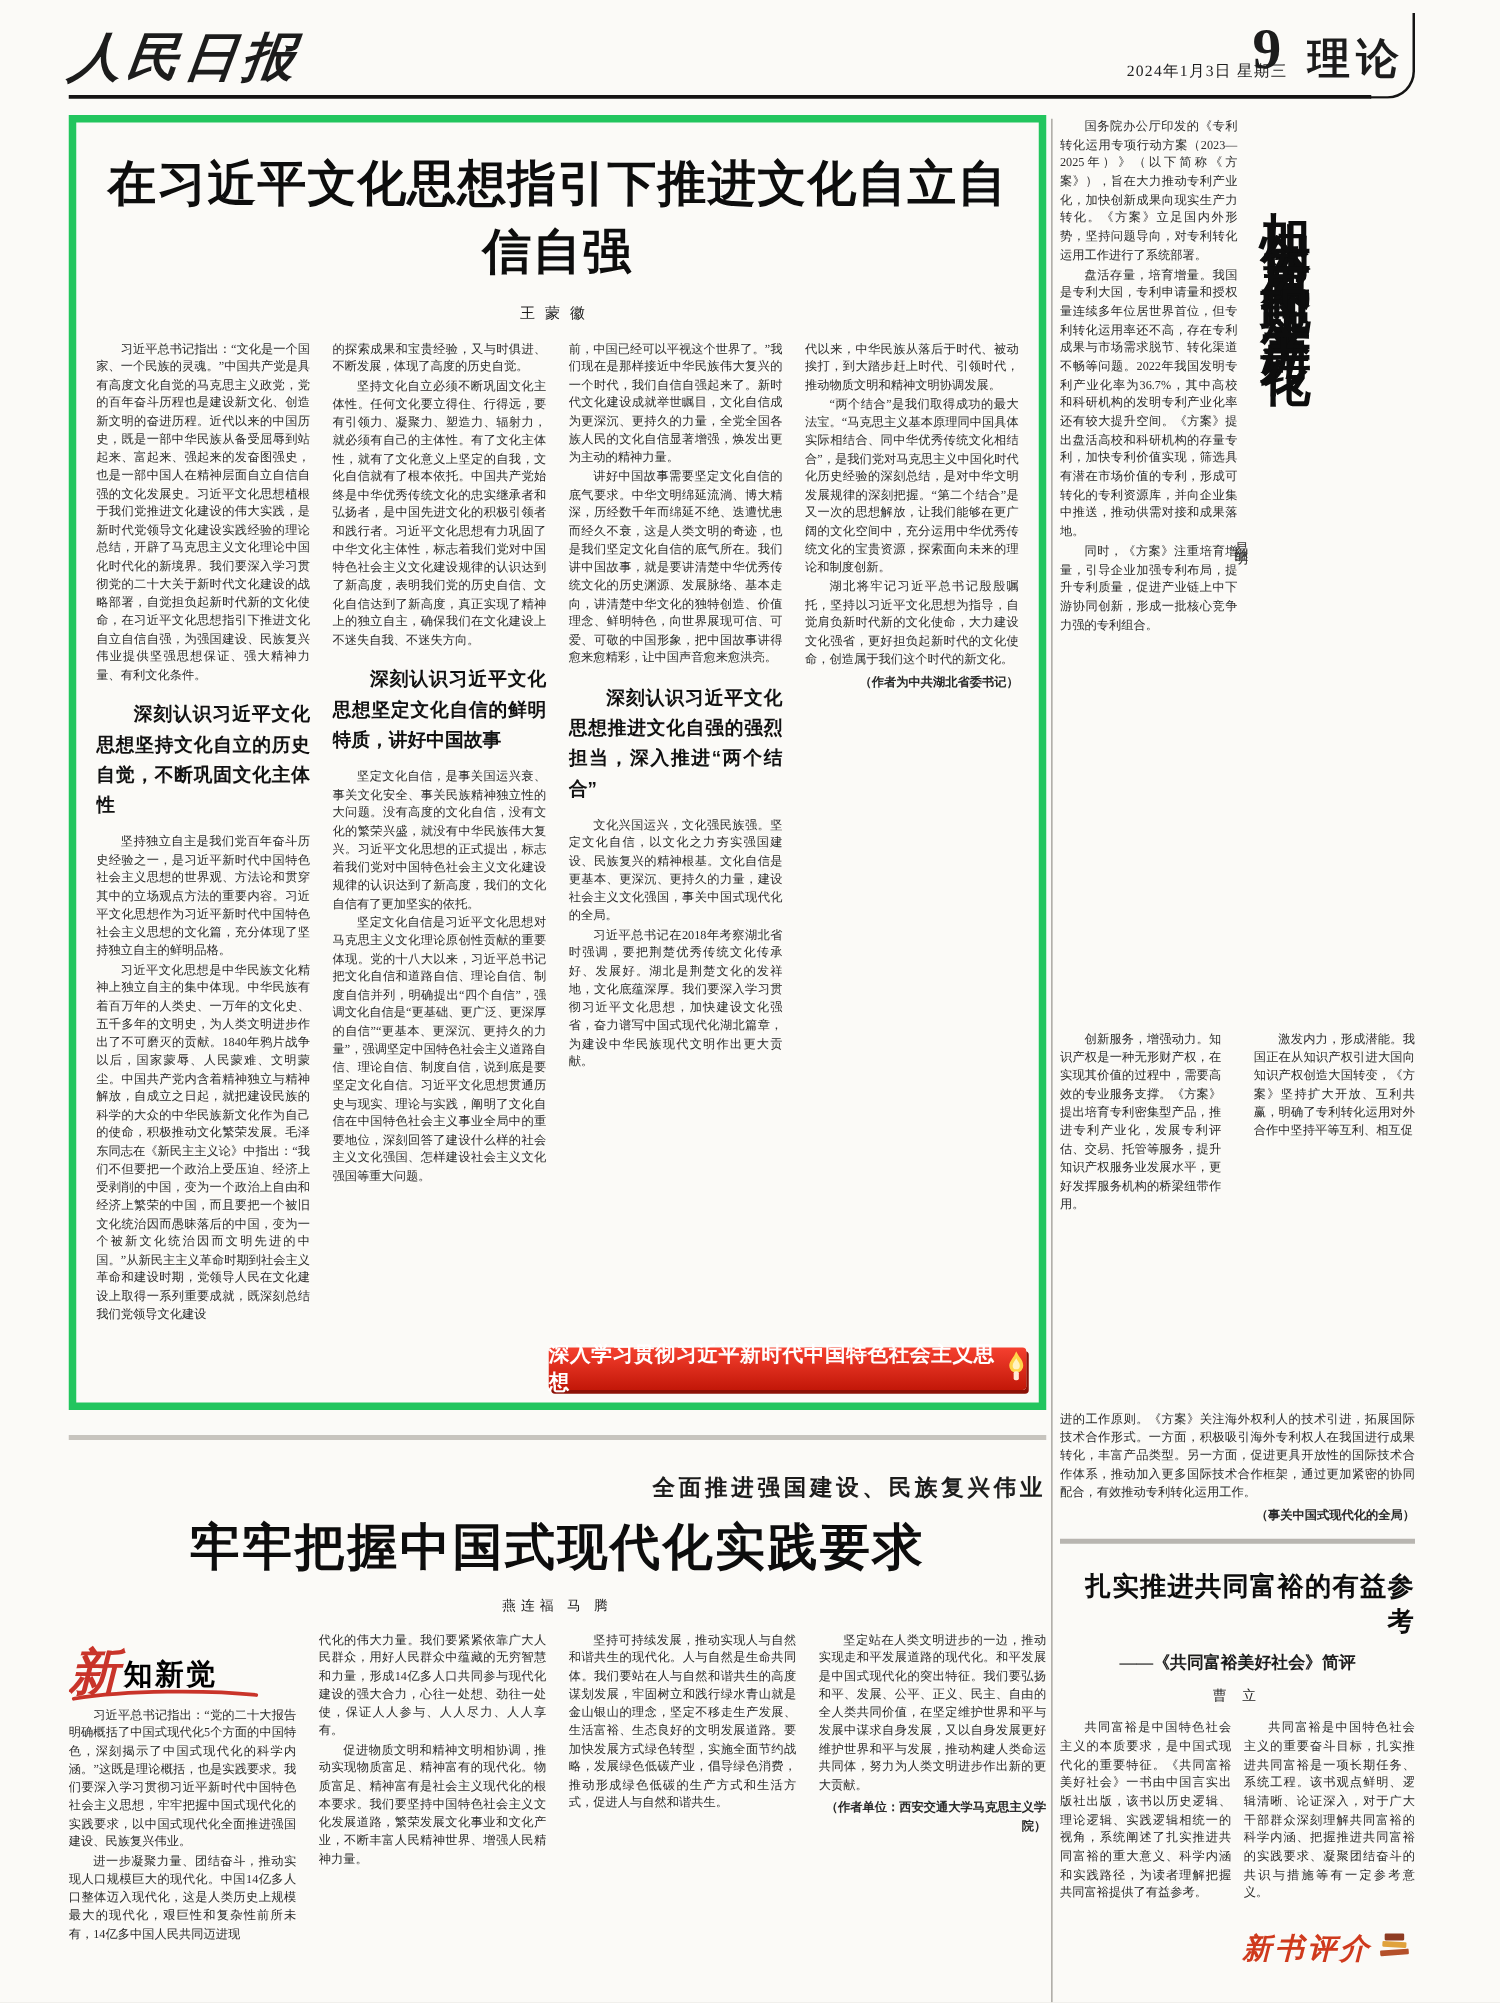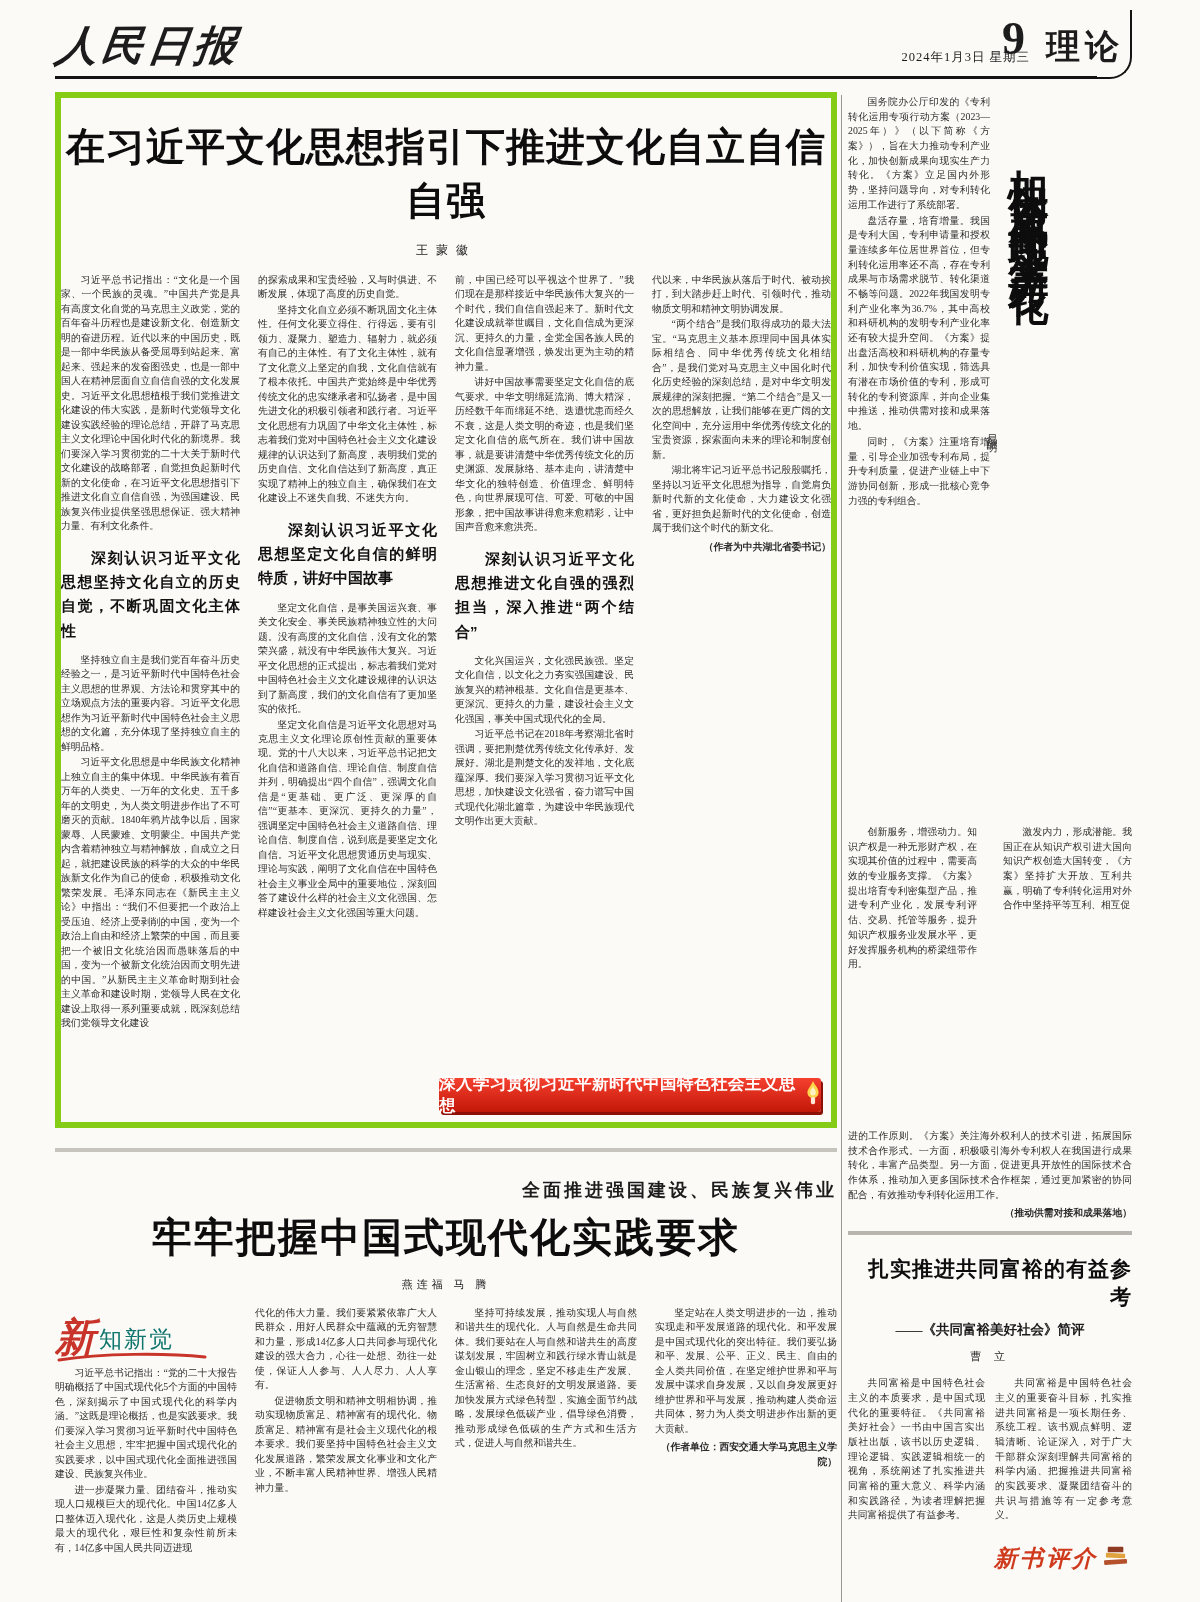--- a/index.html
+++ b/index.html
@@ -15,21 +15,21 @@
   .header-bracket { position:absolute; left:1096px; top:10px; width:36px; height:69px;
                     border-right:2.5px solid #141414; border-bottom:2.5px solid #141414;
                     border-bottom-right-radius:22px; }
   .page-date { position:absolute; left:870px; top:49px; width:160px; text-align:right;
                font-size:12.5px; letter-spacing:1px; }
   .page-no { position:absolute; left:1002px; top:12px; font-size:46px; font-weight:900; }
   .section-name { position:absolute; left:1046px; top:24px; font-size:34px; font-weight:900; letter-spacing:5px; }
 
   
   .main-box { position:absolute; left:55px; top:92px; width:782px; height:1036px;
-              border:6px solid #84cc16; padding:14px 0 0; }
+              border:6px solid #22c55e; padding:14px 16px 0; }
   .main-headline { text-align:center; font-weight:900; font-size:39px; letter-spacing:1px;
                    margin-top:8px; color:#0d0d0d; }
   .main-byline { text-align:center; font-size:12px; letter-spacing:8px; margin-top:14px; }
   .cols { display:flex; gap:18px; margin-top:14px; height:846px; overflow:hidden;
           font-size:9.8px; line-height:1.48; color:#2b2b2b; }
   .cols .col { flex:1; text-align:justify; overflow:hidden; }
   .b-p { text-indent:2em; margin-bottom:1px; }
   .b-pc { text-indent:0; margin-bottom:1px; }
   .b-h { font-family:"Liberation Sans","DejaVu Sans",sans-serif; font-weight:bold; font-size:15px;
          line-height:1.62; margin:12px 0 10px; text-indent:2em; color:#111; text-align:justify; }
@@ -72,21 +72,21 @@
   .bottom-rule { position:absolute; left:55px; top:1148px; width:782px; height:4px; background:#c7c4be; }
   .bottom-region { position:absolute; left:55px; top:1156px; width:782px; height:446px; overflow:hidden; }
   .bottom-kicker { text-align:right; font-weight:bold; font-size:18px; letter-spacing:3px; margin-top:22px; }
   .bottom-headline { text-align:center; font-weight:900; font-size:40px; letter-spacing:2px; margin-top:8px; color:#0d0d0d; }
   .bottom-byline { text-align:center; font-size:11px; letter-spacing:4px; margin-top:12px; }
   .bottom-cols { display:flex; gap:18px; margin-top:14px; height:312px; overflow:hidden;
                  font-size:9.8px; line-height:1.48; color:#2b2b2b; }
   .bottom-cols .col { flex:1; text-align:justify; overflow:hidden; }
   .xzxj-logo { position:relative; height:60px; display:flex; align-items:flex-end; padding-bottom:10px; }
   .xzxj-xin { font-size:40px; font-weight:900; font-style:italic; color:#c9342a; line-height:0.9; }
-  .xzxj-rest { font-size:23px; font-weight:400; letter-spacing:2px; color:#0f766e; margin-left:4px; }
+  .xzxj-rest { font-size:23px; font-weight:700; letter-spacing:2px; color:#000000; margin-left:4px; }
   .xzxj-swoosh { position:absolute; left:2px; bottom:0; }
 </style>
 </head>
 <body>
 
 <div class="page">
 
   <div class="masthead-logo">人民日报</div>
   <div class="header-rule"></div>
   <div class="header-bracket"></div>
@@ -154,21 +154,21 @@
     <div class="r-row2">
       <div class="col smalltext">
           <p class="b-p">创新服务，增强动力。知识产权是一种无形财产权，在实现其价值的过程中，需要高效的专业服务支撑。《方案》提出培育专利密集型产品，推进专利产业化，发展专利评估、交易、托管等服务，提升知识产权服务业发展水平，更好发挥服务机构的桥梁纽带作用。</p>
         </div>
       <div class="col smalltext">
           <p class="b-p">激发内力，形成潜能。我国正在从知识产权引进大国向知识产权创造大国转变，《方案》坚持扩大开放、互利共赢，明确了专利转化运用对外合作中坚持平等互利、相互促</p>
         </div>
     </div>
     <div class="r-tail smalltext">
         <p class="b-pc">进的工作原则。《方案》关注海外权利人的技术引进，拓展国际技术合作形式。一方面，积极吸引海外专利权人在我国进行成果转化，丰富产品类型。另一方面，促进更具开放性的国际技术合作体系，推动加入更多国际技术合作框架，通过更加紧密的协同配合，有效推动专利转化运用工作。</p>
-        <p class="b-credit">（推动供需对接和成果落地）</p>
+        <p class="b-credit">（事关中国式现代化的全局）</p>
       </div>
     <div class="gray-rule"></div>
 
     <div class="review">
       <div class="review-headline sans">扎实推进共同富裕的有益参考</div>
       <div class="review-subtitle">——《共同富裕美好社会》简评</div>
       <div class="review-byline">曹 立</div>
       <div class="review-cols">
         <div class="col smalltext">
             <p class="b-p">共同富裕是中国特色社会主义的本质要求，是中国式现代化的重要特征。《共同富裕美好社会》一书由中国言实出版社出版，该书以历史逻辑、理论逻辑、实践逻辑相统一的视角，系统阐述了扎实推进共同富裕的重大意义、科学内涵和实践路径，为读者理解把握共同富裕提供了有益参考。</p>

